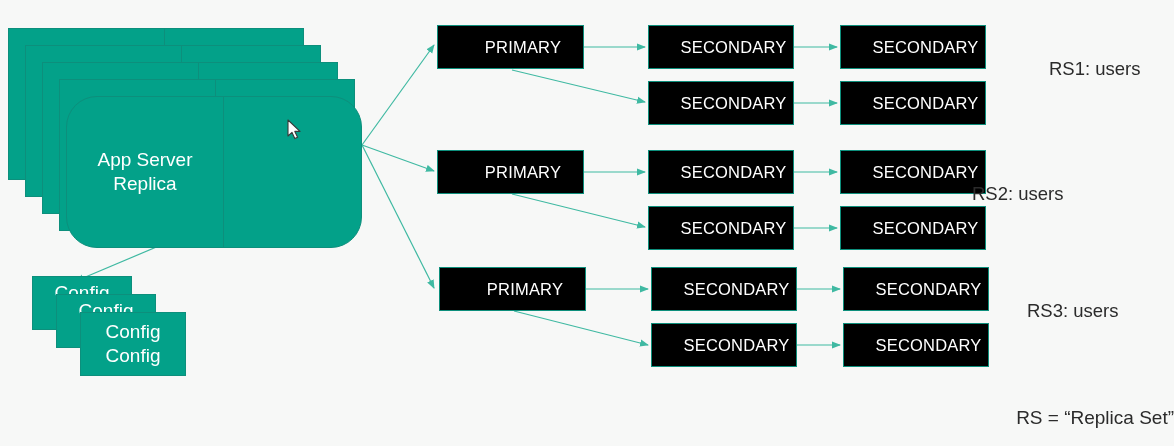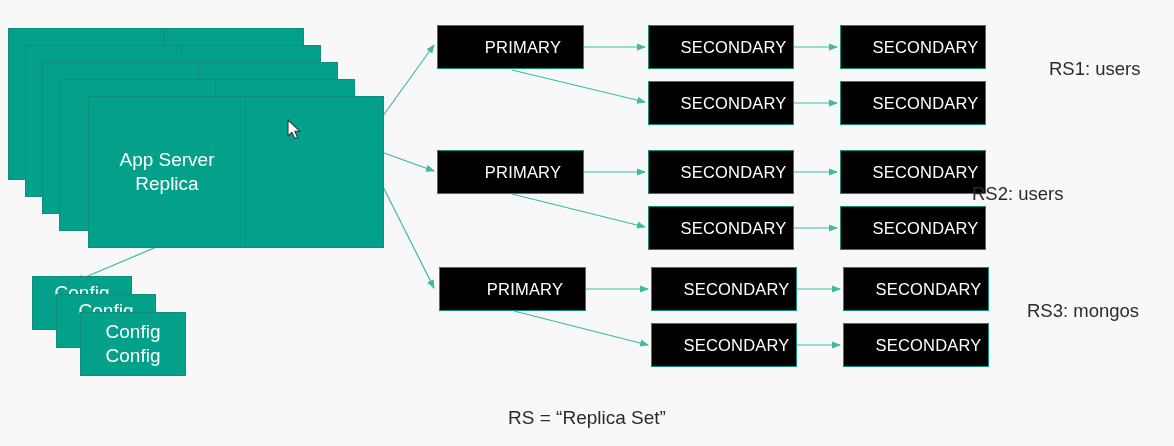--- a/index.html
+++ b/index.html
@@ -114,21 +114,21 @@
     line-height: 1.45;
     white-space: nowrap;
   }
   .note div { display: block; }
   
   #caption {
     position: absolute;
     left: 0;
     top: 407px;
     width: 1174px;
-    text-align: center;
+    text-align: right;
     z-index: 3;
     color: #2b2b2b;
     font-size: 19px;
   }
   
   #cursor {
     position: absolute;
     left: 287px;
     top: 119px;
     z-index: 6;
@@ -181,21 +181,21 @@
       <div class="half right"></div>
     </div>
     <div class="appcard" style="left:42px; top:62px;">
       <div class="half left"></div>
       <div class="half right"></div>
     </div>
     <div class="appcard" style="left:59px; top:79px;">
       <div class="half left"></div>
       <div class="half right"></div>
     </div>
-    <div class="appcard" style="left:88px; top:96px;">
+    <div class="appcard" style="left:66px; top:96px;border-radius:31px;">
       <div class="half left">
         <span><span>App Server</span><br><span>Replica</span></span>
       </div>
     </div>
   </div>
 
   <div id="configstack">
     <div class="cfgcard" style="left:0px;  top:0px;">Config</div>
     <div class="cfgcard" style="left:24px; top:18px;">Config</div>
     <div class="cfgcard big" style="left:48px; top:36px;">
@@ -220,21 +220,21 @@
   <div class="note" style="left:972px; top:181px;">
     <div>RS2: users</div>
   </div>
 
   <div class="node rs" style="left:439px; top:267px; width:147px; height:44px;">PRIMARY</div>
   <div class="node rs" style="left:651px; top:267px; width:146px; height:44px;">SECONDARY</div>
   <div class="node rs" style="left:843px; top:267px; width:146px; height:44px;">SECONDARY</div>
   <div class="node rs" style="left:651px; top:323px; width:146px; height:44px;">SECONDARY</div>
   <div class="node rs" style="left:843px; top:323px; width:146px; height:44px;">SECONDARY</div>
   <div class="note" style="left:1027px; top:298px;">
-    <div>RS3: mongos</div>
+    <div>RS3: users</div>
   </div>
 
   <div id="caption">RS = “Replica Set”</div>
 
   <svg id="cursor" width="16" height="22" viewBox="0 0 16 22">
     <path d="M1,1 L1,17 L5,13.4 L7.8,19.6 L10.6,18.3 L7.8,12.4 L13,12.4 Z" fill="#ffffff" stroke="#3a3a3a" stroke-width="1.1" stroke-linejoin="round"></path>
   </svg>
 
 </div>
 

